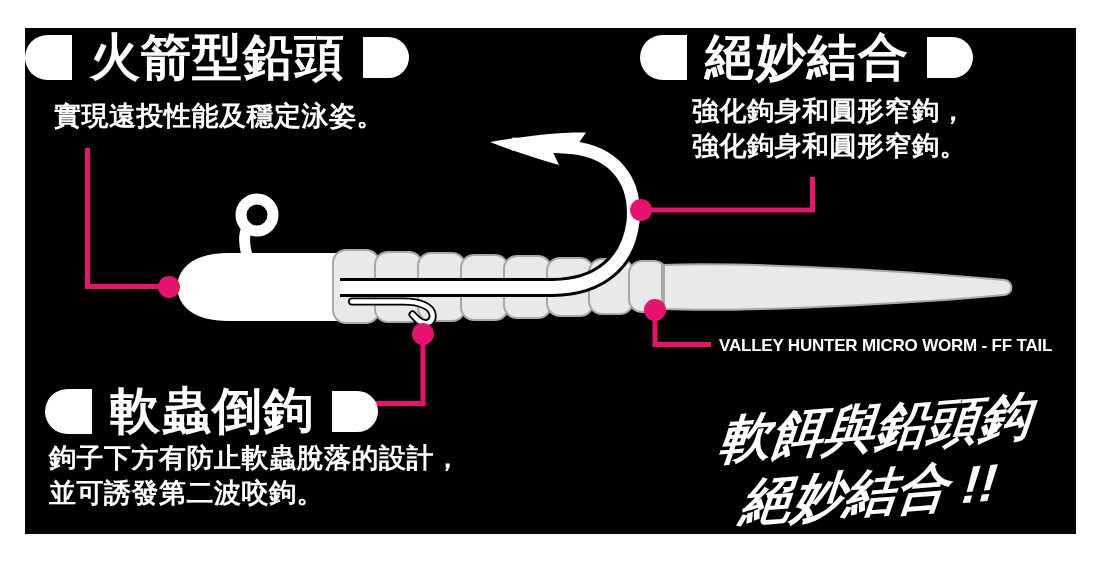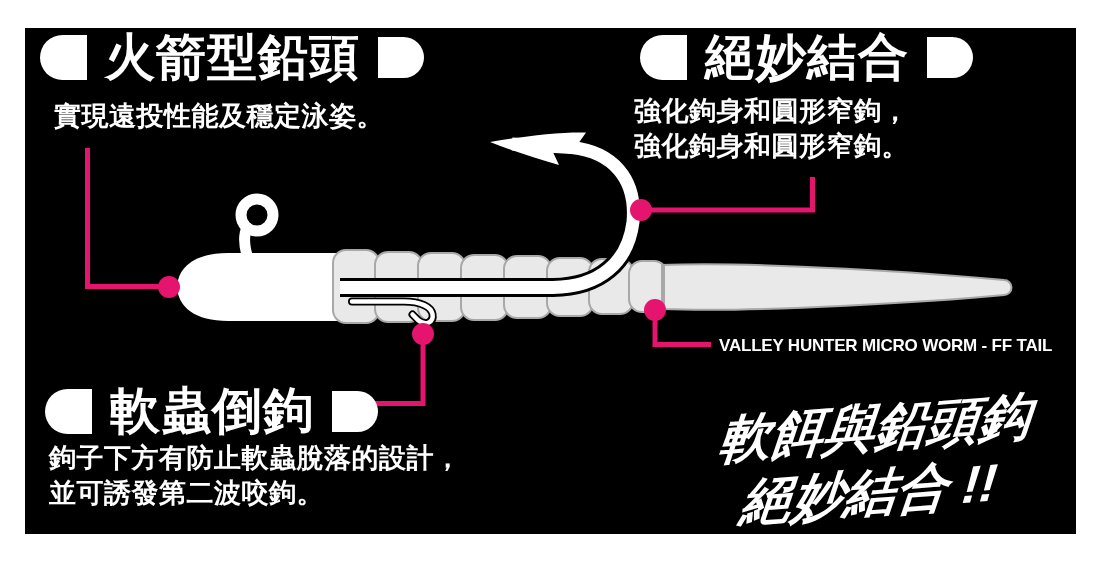--- a/index.html
+++ b/index.html
@@ -83,33 +83,33 @@
     <polyline points="423,340 423,403.5 367,403.5" fill="none" stroke="#e5146e" stroke-width="5"></polyline>
 
     <polyline points="655,316 655,344.5 711,344.5" fill="none" stroke="#e5146e" stroke-width="5"></polyline>
 
     <circle cx="169" cy="287" r="11" fill="#e5146e"></circle>
     <circle cx="641" cy="210" r="11" fill="#e5146e"></circle>
     <circle cx="423" cy="334" r="11" fill="#e5146e"></circle>
     <circle cx="655" cy="310" r="11" fill="#e5146e"></circle>
   </svg>
 
-  <div class="title-row" style="left:40px;top:31px;">
+  <div class="title-row" style="left:25px;top:31px;">
     <div class="block-left"></div>
     <div class="callout-title">火箭型鉛頭</div>
     <div class="block-right"></div>
   </div>
   <div class="callout-desc" style="left:54px;top:99px;">實現遠投性能及穩定泳姿。</div>
 
   <div class="title-row" style="left:640px;top:31px;">
     <div class="block-left"></div>
     <div class="callout-title">絕妙結合</div>
     <div class="block-right"></div>
   </div>
-  <div class="callout-desc" style="left:634px;top:94px;">
+  <div class="callout-desc" style="left:692px;top:94px;">
     <div>強化鉤身和圓形窄鉤，</div>
     <div>強化鉤身和圓形窄鉤。</div>
   </div>
 
   <div class="title-row" style="left:25px;top:385px;margin-left:20px;">
     <div class="block-left"></div>
     <div class="callout-title">軟蟲倒鉤</div>
     <div class="block-right"></div>
   </div>
   <div class="callout-desc" style="left:49px;top:441px;">

